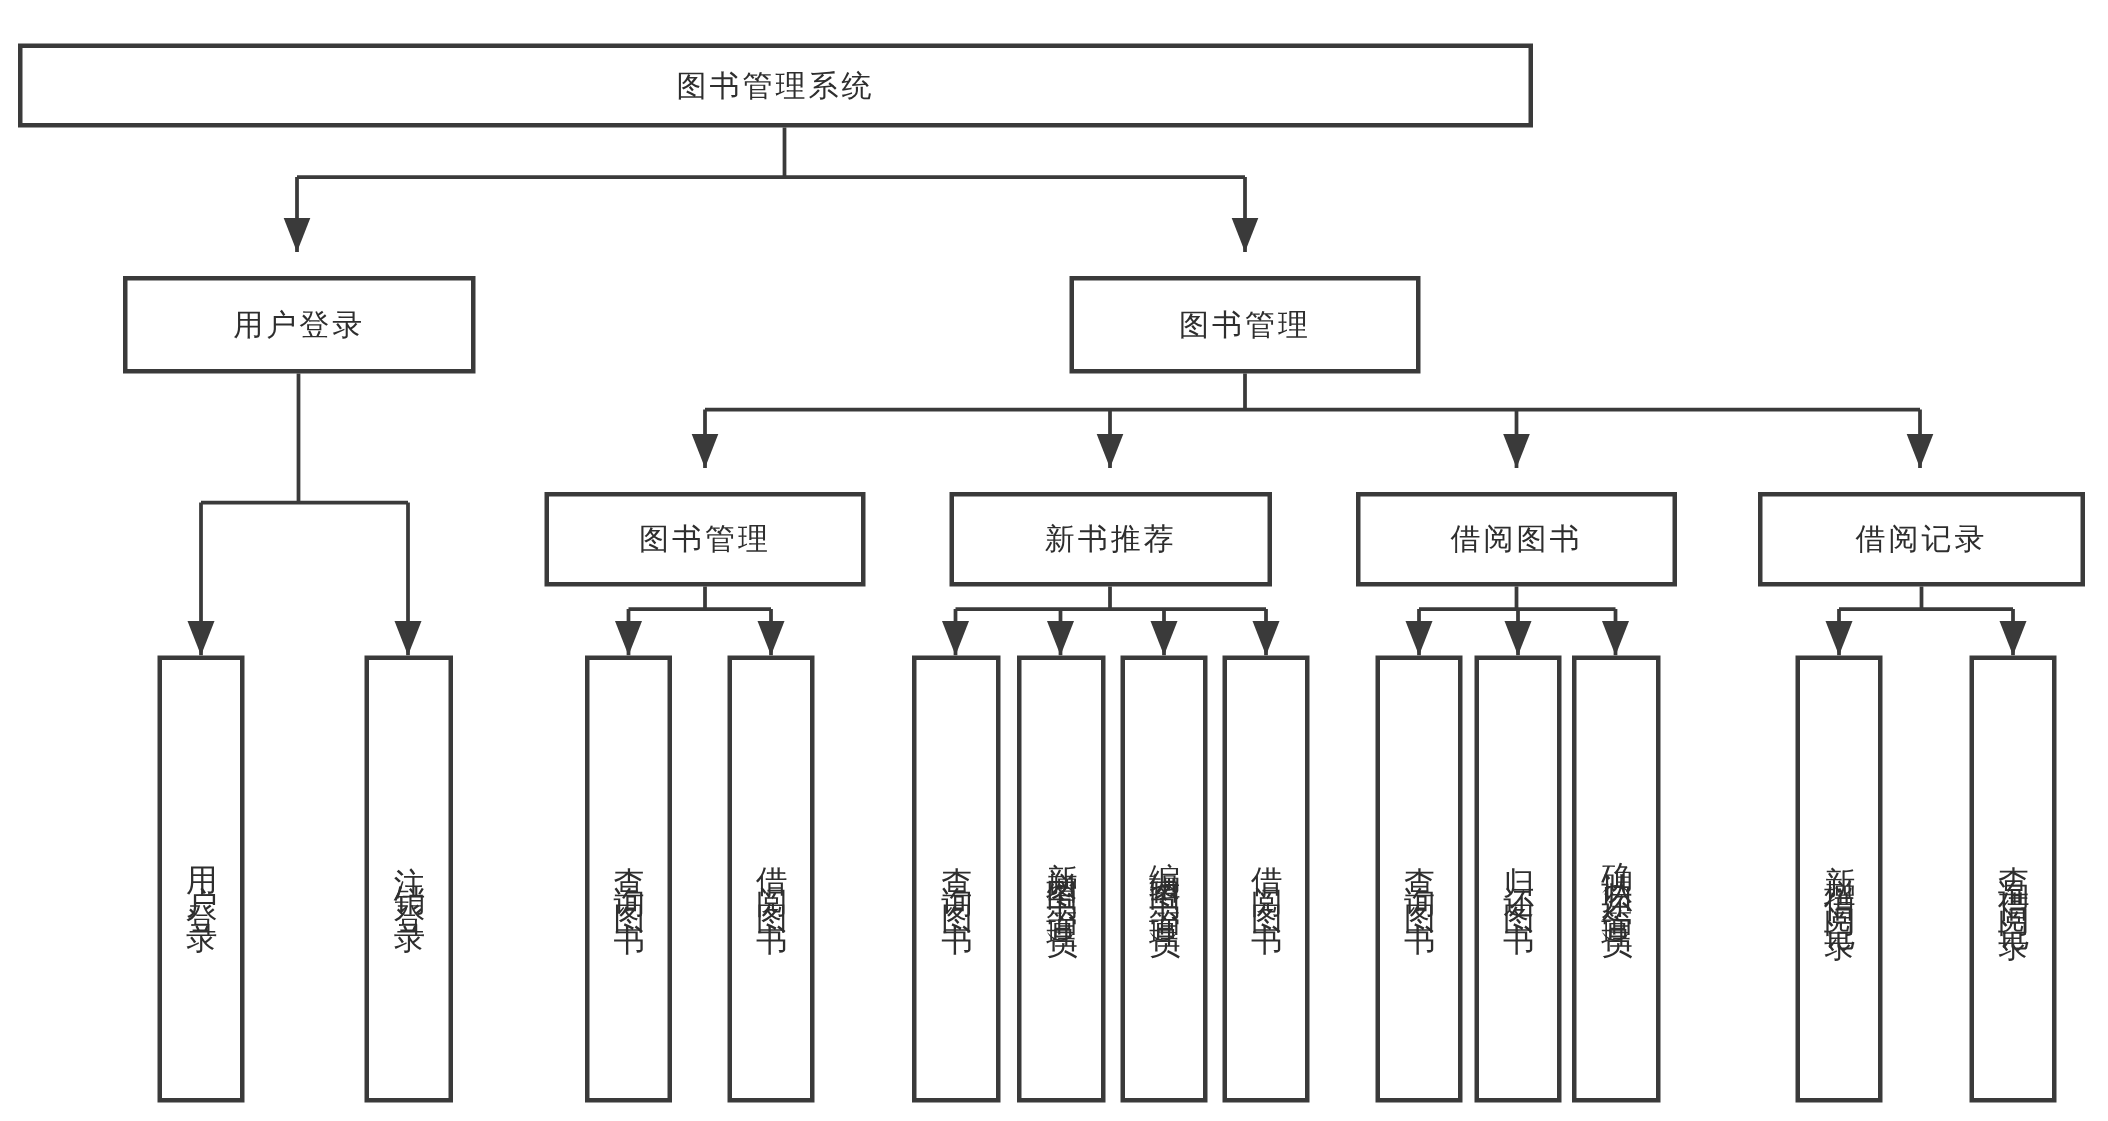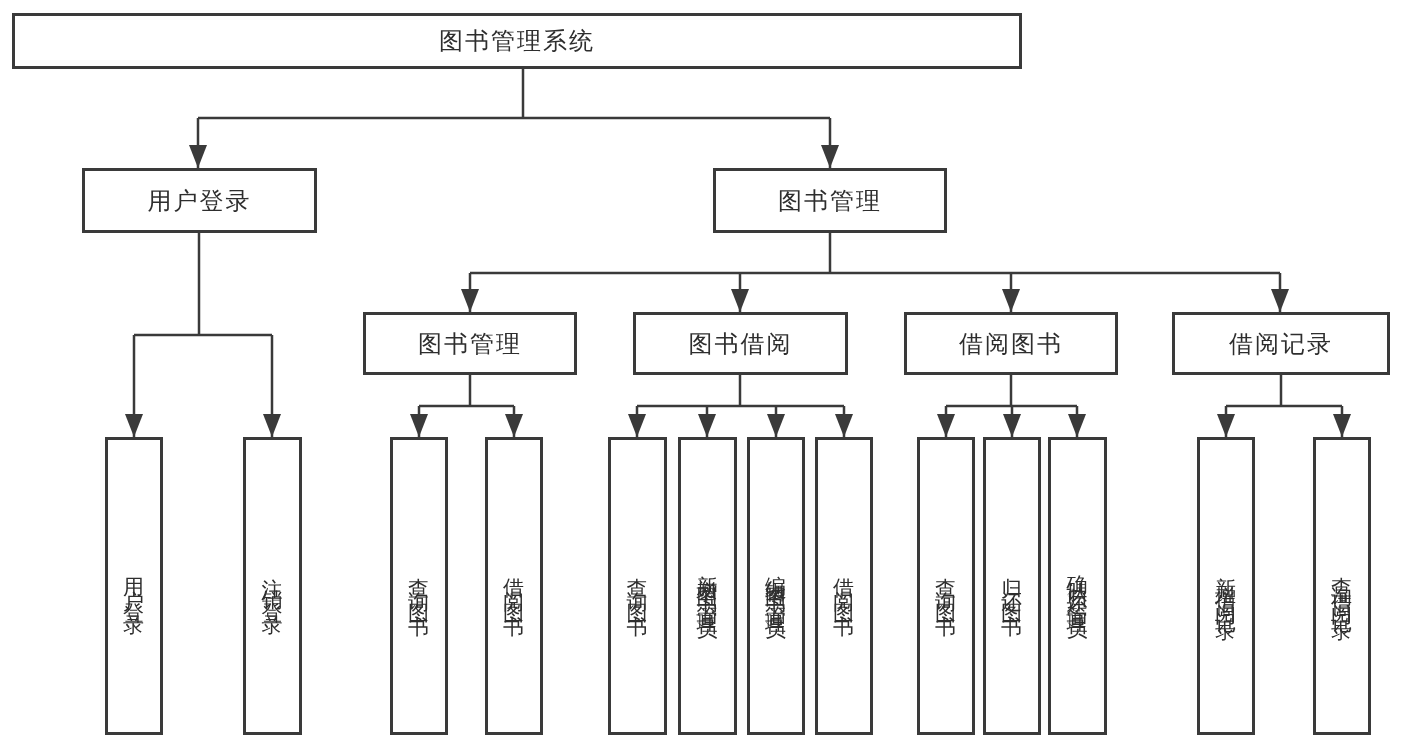--- a/index.html
+++ b/index.html
@@ -22,21 +22,21 @@
   .edges{ position:absolute; left:0; top:0; width:1405px; height:747px; }
   .edge{ stroke:var(--color-line); stroke-width:2.5; fill:none; }
   .arrowhead{ fill:var(--color-line); stroke:none; }
   .box{
     position:absolute;
     border:3px solid var(--color-line);
     background:#ffffff;
     display:flex; align-items:center; justify-content:center;
     color:var(--color-text);
   }
-  .hbox{ font-size:24px; letter-spacing:2px; }
+  .hbox{ font-size:20px; letter-spacing:2px;margin-top:16px; }
   .vbox span{
     writing-mode:vertical-rl;
     text-orientation:mixed;
     font-size:21px;
     line-height:1;
   }
   .s4{ letter-spacing:0.60em; }
   .s6{ letter-spacing:0.42em; }
   .s9{ letter-spacing:0.30em; }
   .watermark{
@@ -106,21 +106,21 @@
     <span>用户登录</span>
   </div>
   <div class="box hbox" style="left:713px;top:168px;width:234px;height:65px">
     <span>图书管理</span>
   </div>
 
   <div class="box hbox" style="left:363px;top:312px;width:214px;height:63px">
     <span>图书管理</span>
   </div>
   <div class="box hbox" style="left:633px;top:312px;width:215px;height:63px">
-    <span>图书借阅</span>
+    <span>新书推荐</span>
   </div>
   <div class="box hbox" style="left:904px;top:312px;width:214px;height:63px">
     <span>借阅图书</span>
   </div>
   <div class="box hbox" style="left:1172px;top:312px;width:218px;height:63px">
     <span>借阅记录</span>
   </div>
 
   <div class="box vbox" style="left:105px;top:437px;width:58px;height:298px">
     <span class="s4">用户登录</span>

